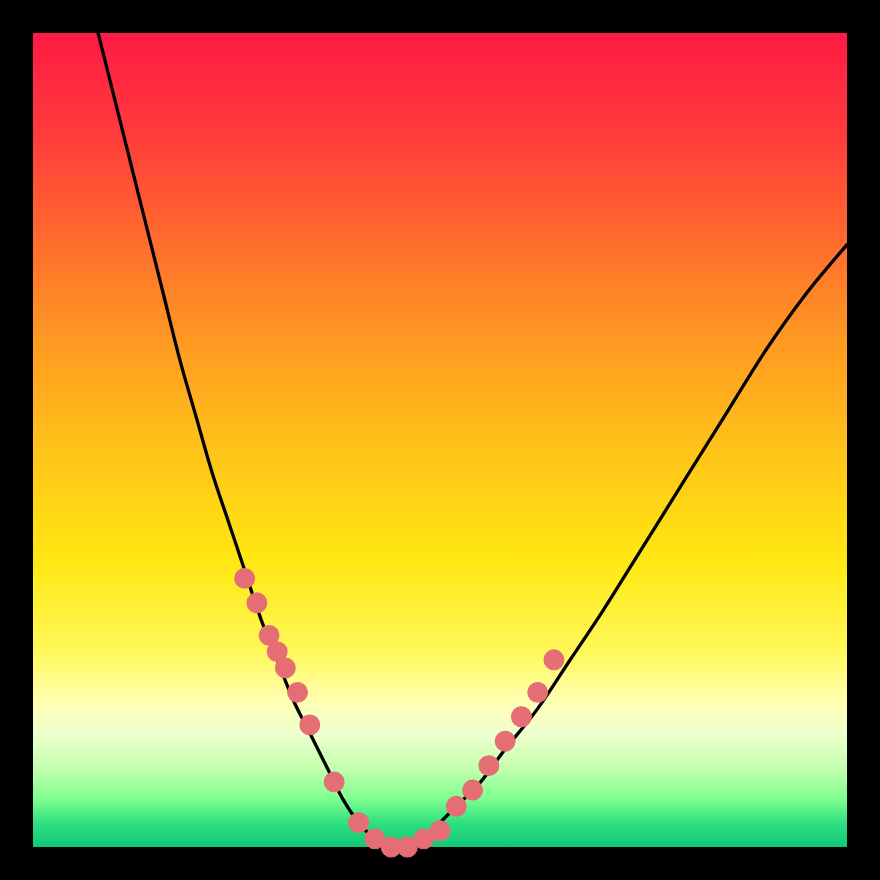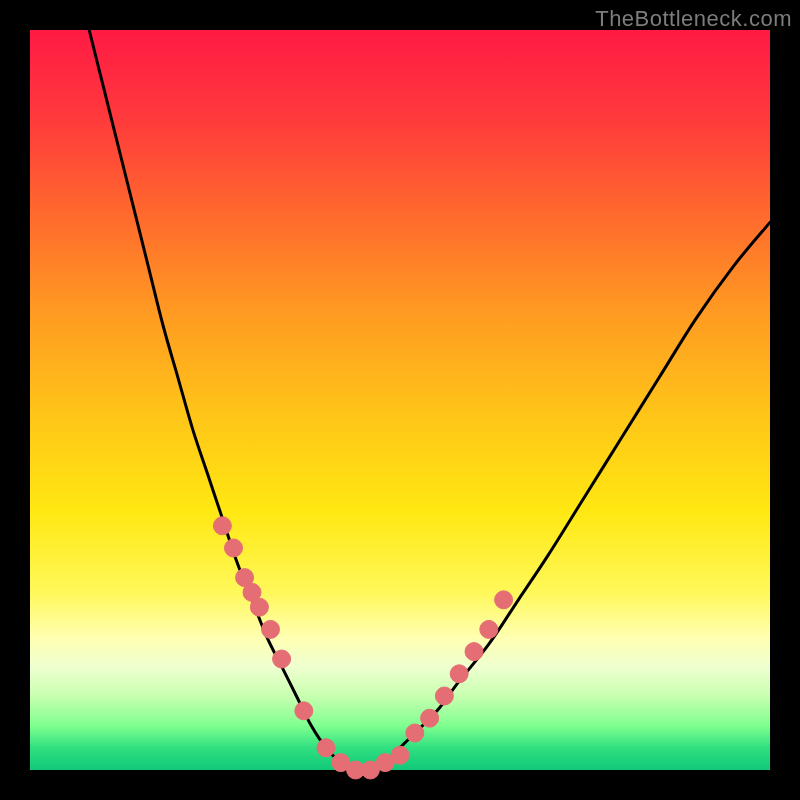--- a/index.html
+++ b/index.html
@@ -55,21 +55,20 @@
     top: 0;
     width: 740px;
     height: 740px;
     overflow: visible;
   }
 </style>
 </head>
 <body>
 
 <div class="stage">
-  <div class="watermark">TheBottleneck.com</div>
 
   <div class="plot-area">
     <svg class="curve" viewBox="0 0 740 740" preserveAspectRatio="none">
       <path id="curve-path" fill="none" stroke-width="3" stroke-linecap="round" stroke-linejoin="round" d="M 59.2 0 C 61.86 10.66, 68.67 37.89, 74.00 59.20 C 79.33 80.51, 83.47 97.09, 88.80 118.40 C 94.13 139.71, 98.27 156.29, 103.60 177.60 C 108.93 198.91, 113.07 215.49, 118.40 236.80 C 123.73 258.11, 127.87 276.02, 133.20 296.00 C 138.53 315.98, 142.67 329.15, 148.00 347.80 C 153.33 366.45, 157.47 382.28, 162.80 399.60 C 168.13 416.92, 172.27 428.02, 177.60 444.00 C 182.93 459.98, 187.07 472.42, 192.40 488.40 C 197.73 504.38, 201.87 518.15, 207.20 532.80 C 212.53 547.45, 216.67 556.48, 222.00 569.80 C 227.33 583.12, 231.47 594.81, 236.80 606.80 C 242.13 618.79, 246.27 625.74, 251.60 636.40 C 256.93 647.06, 261.07 655.34, 266.40 666.00 C 271.73 676.66, 275.87 686.28, 281.20 695.60 C 286.53 704.92, 290.67 711.14, 296.00 717.80 C 301.33 724.46, 305.47 728.60, 310.80 732.60 C 316.13 736.60, 320.27 738.67, 325.60 740.00 C 330.93 741.33, 335.07 741.33, 340.40 740.00 C 345.73 738.67, 349.87 736.60, 355.20 732.60 C 360.53 728.60, 364.67 723.13, 370.00 717.80 C 375.33 712.47, 378.14 709.66, 384.80 703.00 C 391.46 696.34, 399.01 690.12, 407.00 680.80 C 414.99 671.48, 419.88 663.19, 429.20 651.20 C 438.52 639.21, 448.14 628.85, 458.80 614.20 C 469.46 599.55, 477.74 585.78, 488.40 569.80 C 499.06 553.82, 506.01 544.05, 518.00 525.40 C 529.99 506.75, 541.68 487.51, 555.00 466.20 C 568.32 444.89, 578.68 428.31, 592.00 407.00 C 605.32 385.69, 615.68 369.11, 629.00 347.80 C 642.32 326.49, 652.68 308.58, 666.00 288.60 C 679.32 268.62, 689.68 254.12, 703.00 236.80 C 716.32 219.48, 733.34 200.39, 740.00 192.40" stroke="#000000"></path>
       <g id="markers">
           <circle cx="192.40" cy="495.80" r="9" fill="#e56e74" stroke="#e56e74"></circle>
           <circle cx="203.50" cy="518.00" r="9" fill="#e56e74" stroke="#e56e74"></circle>
           <circle cx="214.60" cy="547.60" r="9" fill="#e56e74" stroke="#e56e74"></circle>
           <circle cx="222.00" cy="562.40" r="9" fill="#e56e74" stroke="#e56e74"></circle>
           <circle cx="229.40" cy="577.20" r="9" fill="#e56e74" stroke="#e56e74"></circle>

